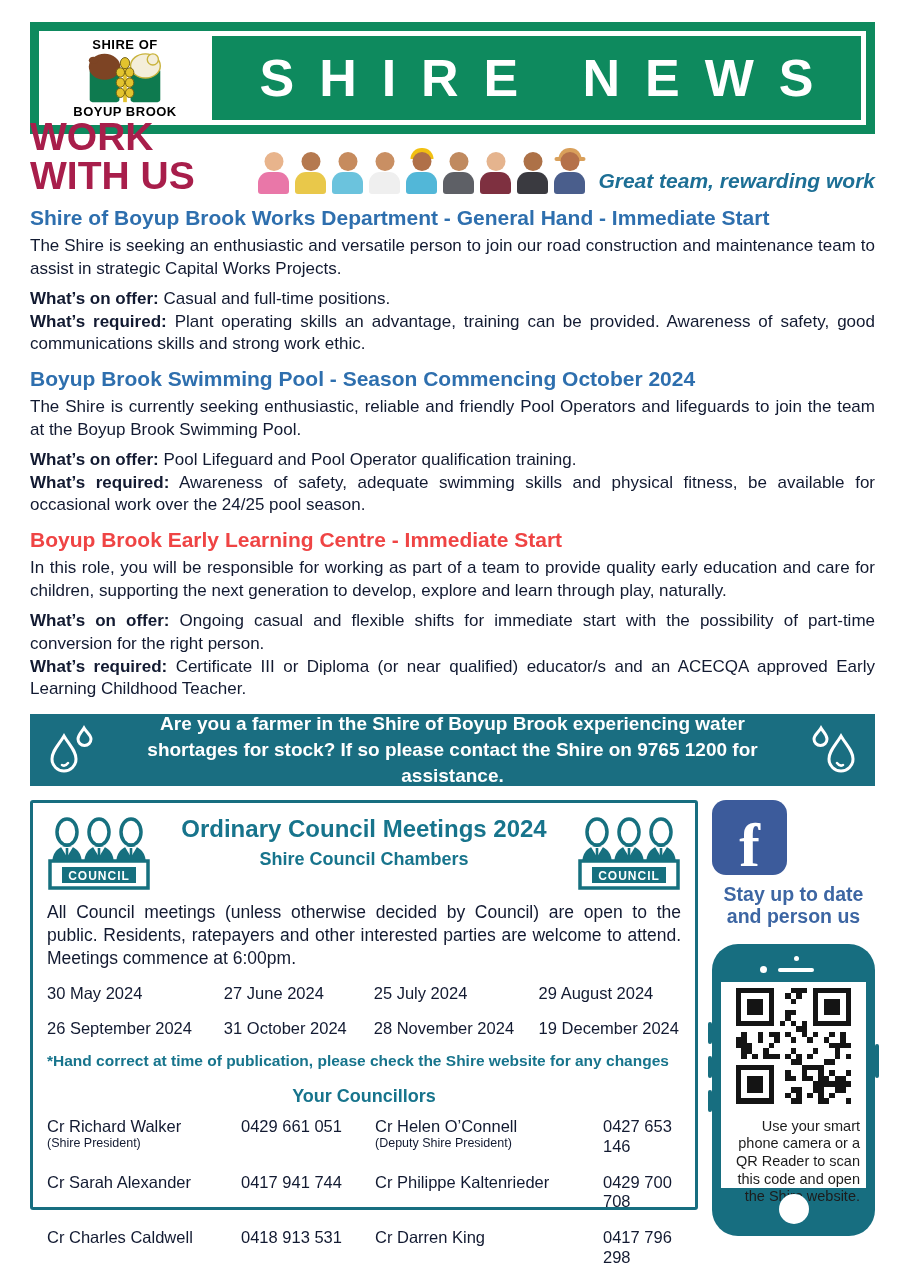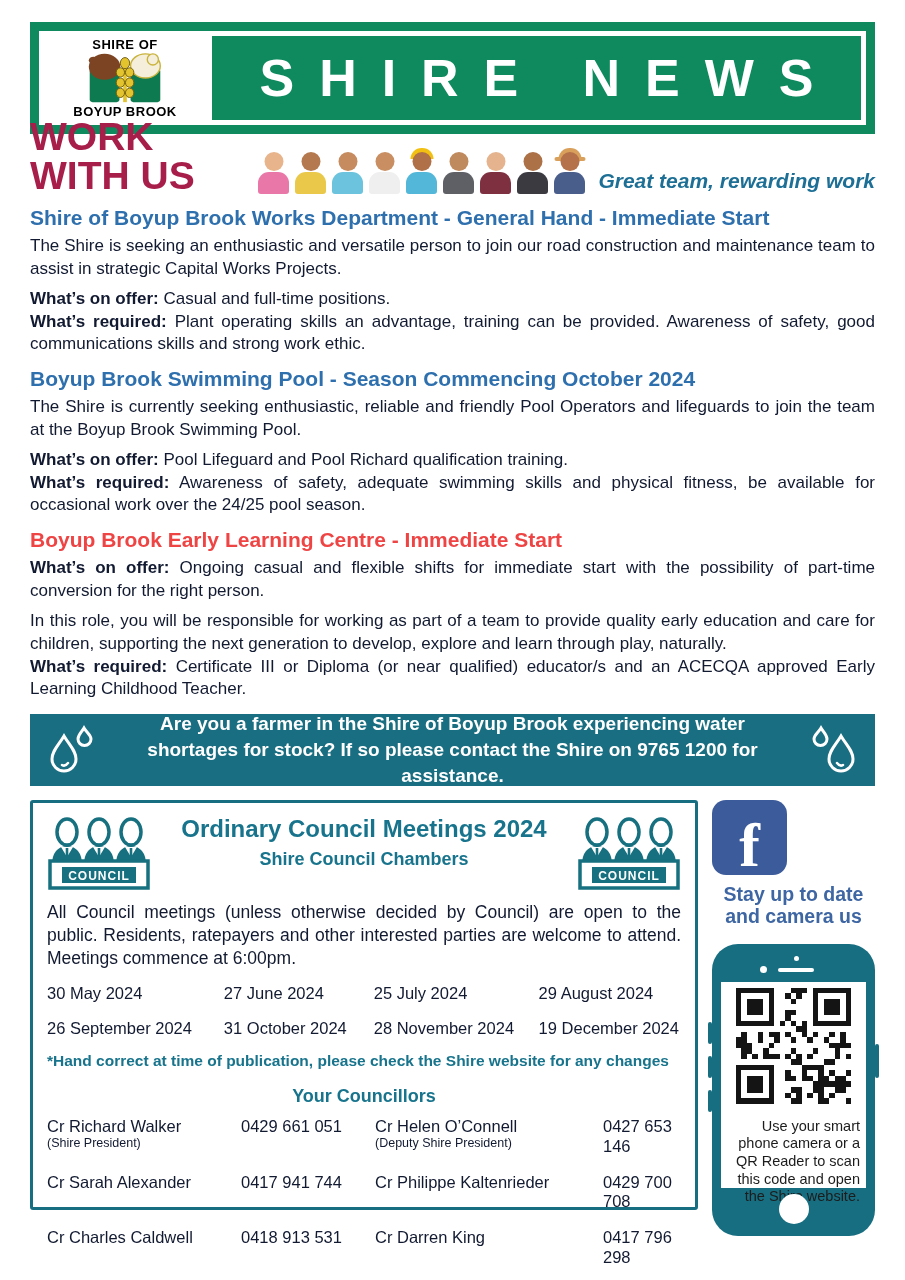--- a/index.html
+++ b/index.html
@@ -187,28 +187,28 @@
   <section class="job blue">
     <h2>Shire of Boyup Brook Works Department - General Hand - Immediate Start</h2>
     <p>The Shire is seeking an enthusiastic and versatile person to join our road construction and maintenance team to assist in strategic Capital Works Projects.</p>
     <p><b>What’s on offer:</b> <span>Casual and full-time positions.</span></p>
     <p style="margin-top:0"><b>What’s required:</b> <span>Plant operating skills an advantage, training can be provided. Awareness of safety, good communications skills and strong work ethic.</span></p>
   </section>
 
   <section class="job blue">
     <h2>Boyup Brook Swimming Pool - Season Commencing October 2024</h2>
     <p>The Shire is currently seeking enthusiastic, reliable and friendly Pool Operators and lifeguards to join the team at the Boyup Brook Swimming Pool.</p>
-    <p><b>What’s on offer:</b> <span>Pool Lifeguard and Pool Richard qualification training.</span></p>
+    <p><b>What’s on offer:</b> <span>Pool Lifeguard and Pool Operator qualification training.</span></p>
     <p style="margin-top:0"><b>What’s required:</b> <span>Awareness of safety, adequate swimming skills and physical fitness, be available for occasional work over the 24/25 pool season.</span></p>
   </section>
 
   <section class="job teal">
     <h2>Boyup Brook Early Learning Centre - Immediate Start</h2>
+    <p>In this role, you will be responsible for working as part of a team to provide quality early education and care for children, supporting the next generation to develop, explore and learn through play, naturally.</p>
     <p><b>What’s on offer:</b> <span>Ongoing casual and flexible shifts for immediate start with the possibility of part-time conversion for the right person.</span></p>
-    <p>In this role, you will be responsible for working as part of a team to provide quality early education and care for children, supporting the next generation to develop, explore and learn through play, naturally.</p>
     <p style="margin-top:0"><b>What’s required:</b> <span>Certificate III or Diploma (or near qualified) educator/s and an ACECQA approved Early Learning Childhood Teacher.</span></p>
   </section>
 
 
   <div class="water-banner">
     <svg class="drops" viewBox="0 0 52 52">
       <path d="M20 12 C14 22 8 27 8 35 a12 12 0 0 0 24 0 C32 27 26 22 20 12 Z" fill="none" stroke="#fff" stroke-width="3"></path>
       <path d="M18 41 q3 2 6 -2" fill="none" stroke="#fff" stroke-width="2.5" stroke-linecap="round"></path>
       <path d="M40 4 C37 9 34 11 34 15 a6.5 6.5 0 0 0 13 0 C47 11 43 9 40 4 Z" fill="none" stroke="#fff" stroke-width="3"></path>
     </svg>
@@ -306,21 +306,21 @@
             <span>f</span>
           </div>
         <div class="ig">
           <i class="frame"></i>
             <i class="lens"></i>
             <i class="dot"></i>
         </div>
       </div>
       <div class="follow">
         <div>Stay up to date</div>
-        <div>and camera us</div>
+        <div>and person us</div>
       </div>
       <div class="phone">
         <i class="btn b1"></i>
           <i class="btn b2"></i>
           <i class="btn b3"></i>
           <i class="btn r"></i>
         <i class="cam"></i>
         <i class="spk"></i>
         <i class="spk2"></i>
         <div class="screen">

